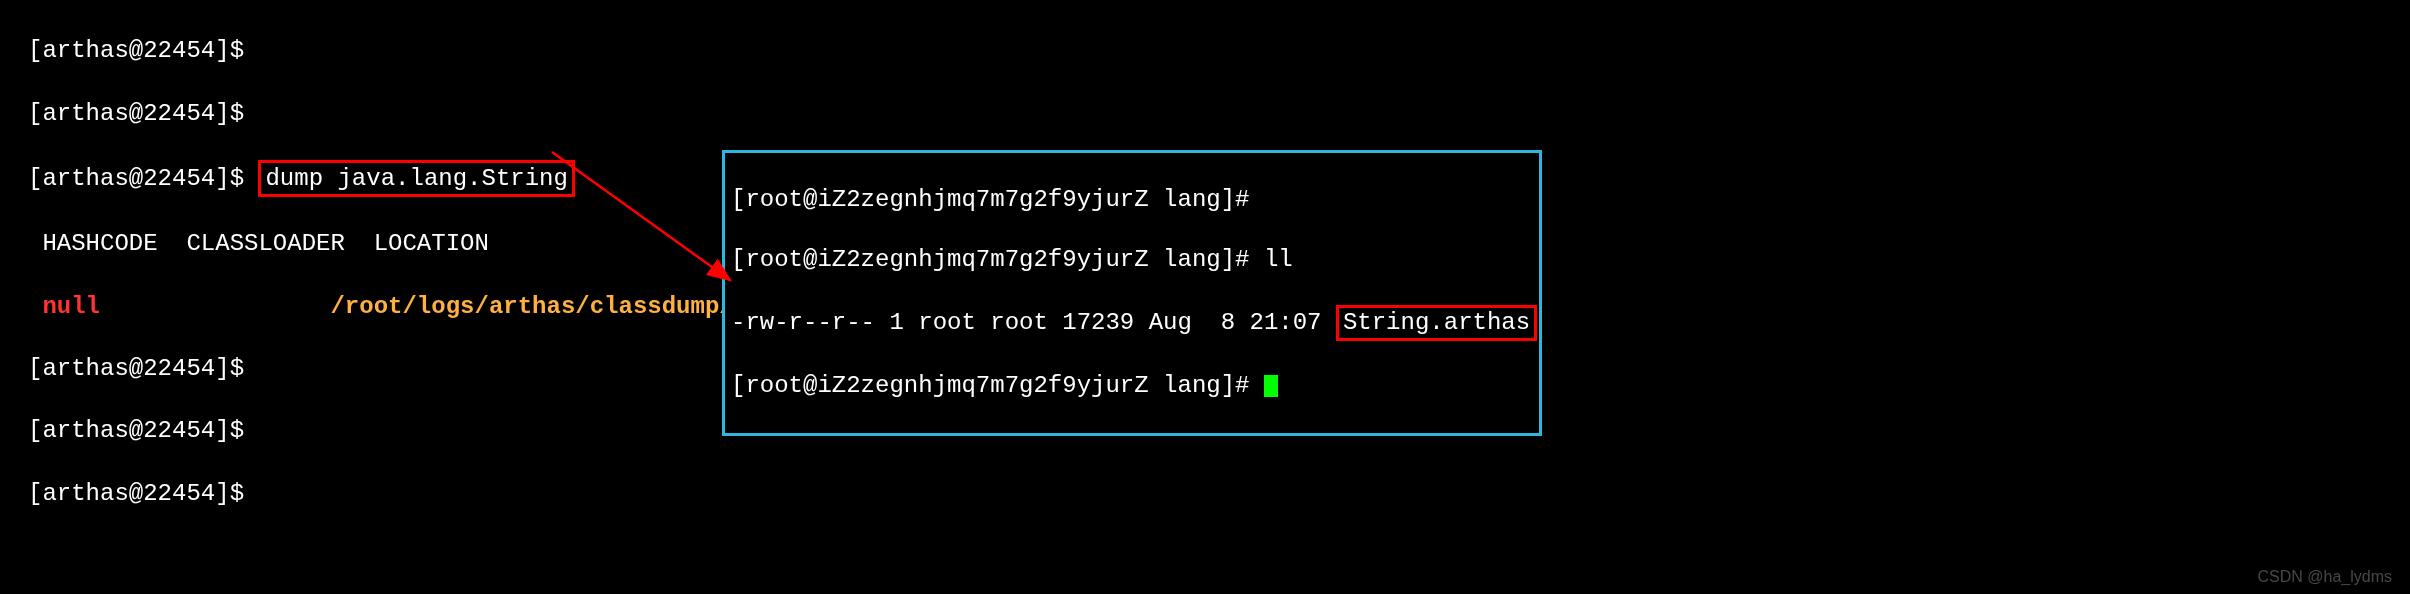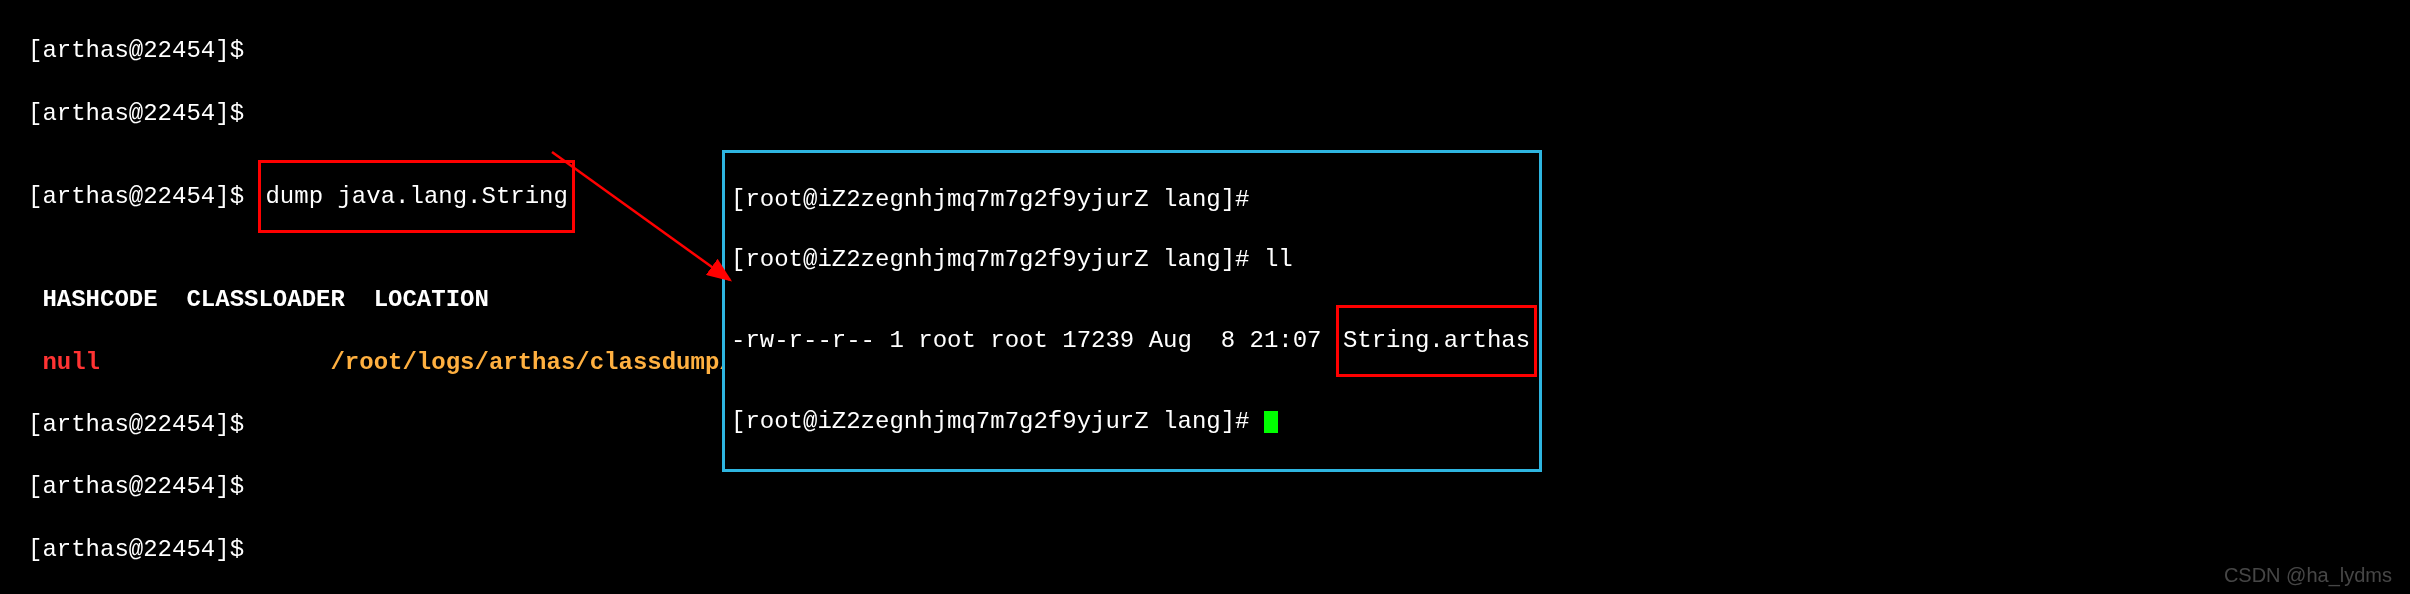--- a/index.html
+++ b/index.html
@@ -11,22 +11,22 @@
       line-height: 1.3;
       padding: 4px 28px;
       position: relative;
       width: 2410px;
       height: 594px;
       overflow: hidden;
     }
     .term { white-space: pre; }
     .red-text { color: #ff3333; font-weight: bold; text-align: center; }
     .loc-text { color: #ffb040; font-weight: bold; }
-    .hdr { font-weight: bold; margin-top: 20px; }
-    .redbox { border: 3px solid #ff0000; display: inline-block; padding: 18px 4px; }
+    .hdr { font-weight: normal; }
+    .redbox { border: 3px solid #ff0000; display: inline-block; padding: 0 4px; }
     .sub-terminal {
       position: absolute;
       top: 150px;
       left: 722px;
       width: 820px;
       border: 3px solid #2eb5e0;
       background: #000;
       padding: 2px 6px;
       line-height: 1.25;
     }
@@ -35,21 +35,21 @@
       width: 14px;
       height: 22px;
       background: #00ff00;
       vertical-align: middle;
     }
     .watermark {
       position: absolute;
       bottom: 6px;
       right: 18px;
       color: rgba(200,200,200,0.35);
-      font-size: 20px;
+      font-size: 16px;
       font-family: sans-serif;
     }
     svg.arrow {
       position: absolute;
       top: 0;
       left: 0;
       pointer-events: none;
     }
   </style>
 </head>

